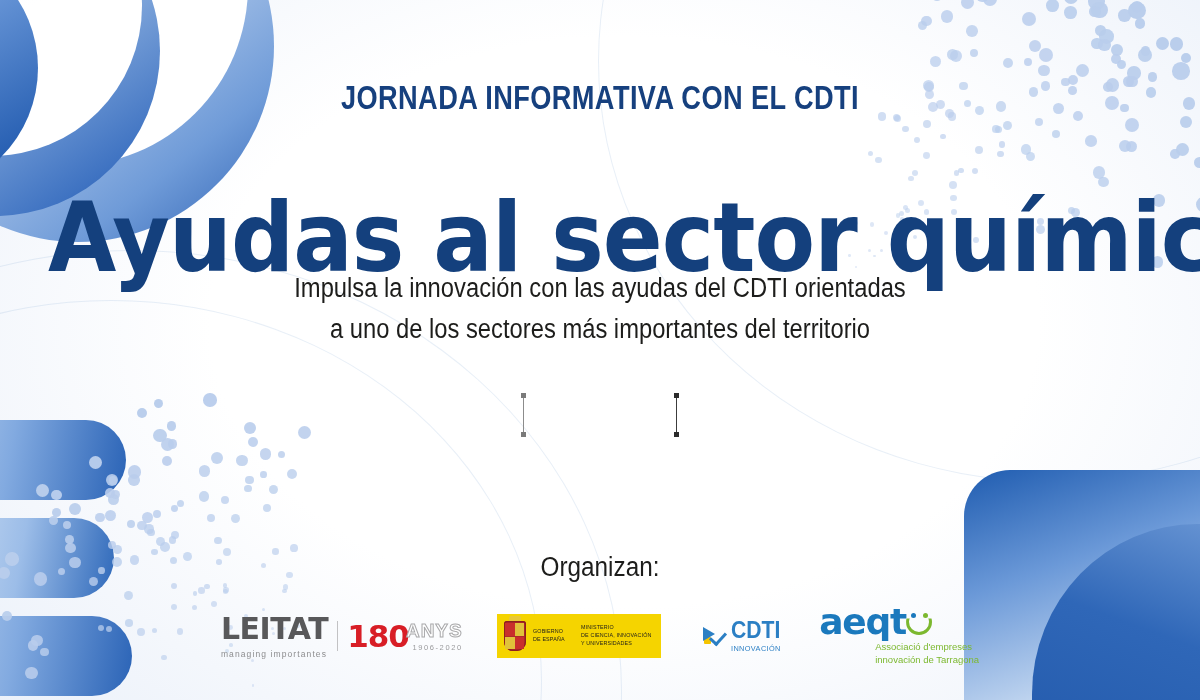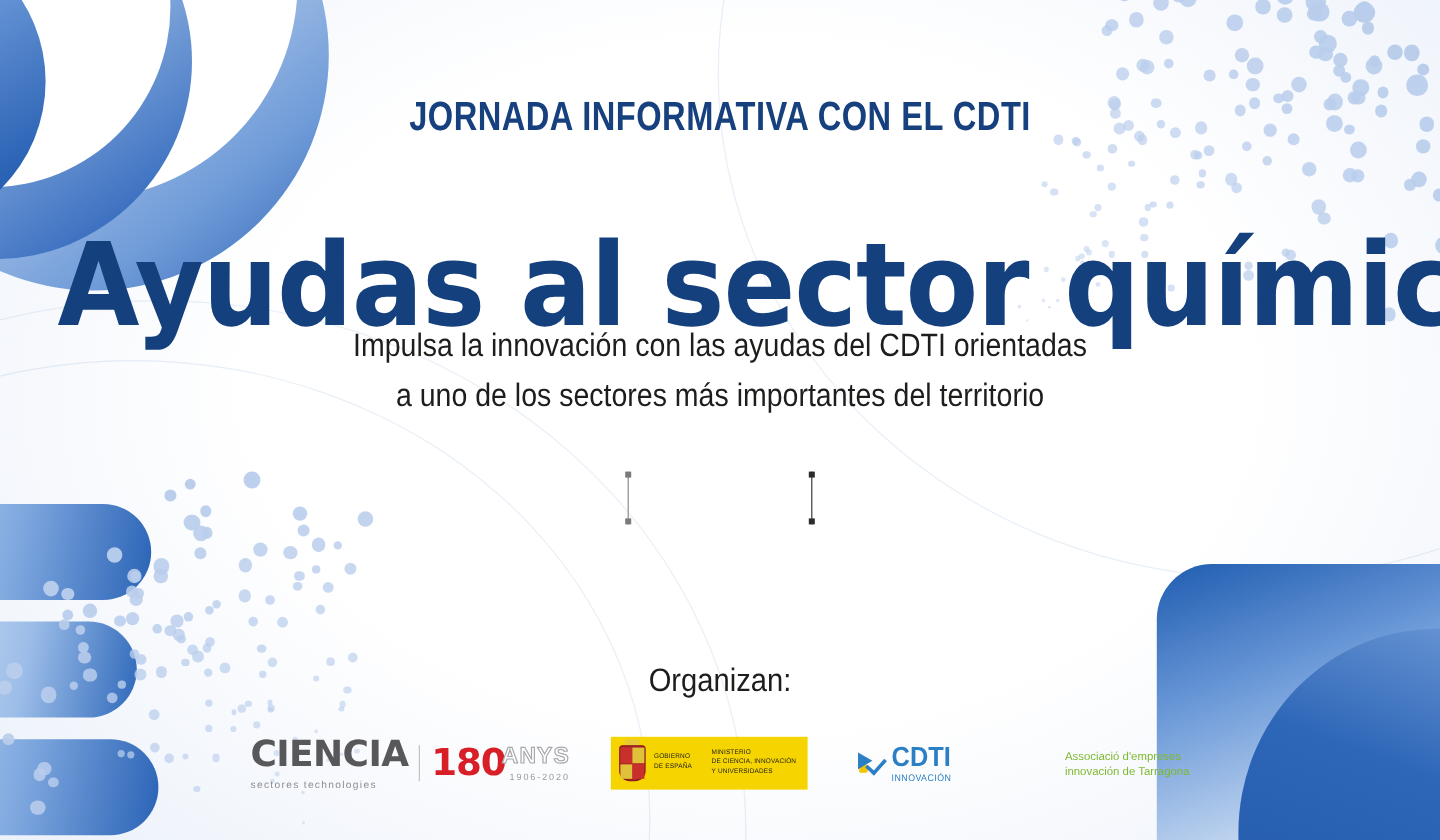--- a/index.html
+++ b/index.html
@@ -840,22 +840,22 @@
 
       <div class="rule right"></div>
     </div>
 
     <div class="organizan">Organizan:</div>
 
     <div class="logos">
 
       <div class="leitat">
         <div class="leitat-left">
-          <div class="leitat-word">CIENCIA</div>
-          <div class="leitat-tag">sectores technologies</div>
+          <div class="leitat-word">LEITAT</div>
+          <div class="leitat-tag">managing importantes</div>
         </div>
         <div class="leitat-bar"></div>
         <div class="leitat-120">
           <span class="num120">180</span>
           <span class="anys-group">
             <span class="anys">ANYS</span>
             <span class="anys-years">1906-2020</span>
           </span>
         </div>
       </div>
@@ -886,19 +886,27 @@
           <span class="cdti-check"></span>
         </span>
         <span class="cdti-words">
           <span class="cdti-name">CDTI</span>
           <span class="cdti-sub">INNOVACIÓN</span>
         </span>
       </div>
 
 
       <div class="aeqt">
+        <span class="aeqt-top">
+          <span class="aeqt-word">aeqt</span>
+          <span class="aeqt-face">
+            <span class="face-ring"></span>
+            <span class="face-eye eye-l"></span>
+            <span class="face-eye eye-r"></span>
+          </span>
+        </span>
         <span class="aeqt-tag">Associació d'empreses
 innovación de Tarragona</span>
       </div>
 
     </div>
   </div>
 </div>
 
 </body></html>

